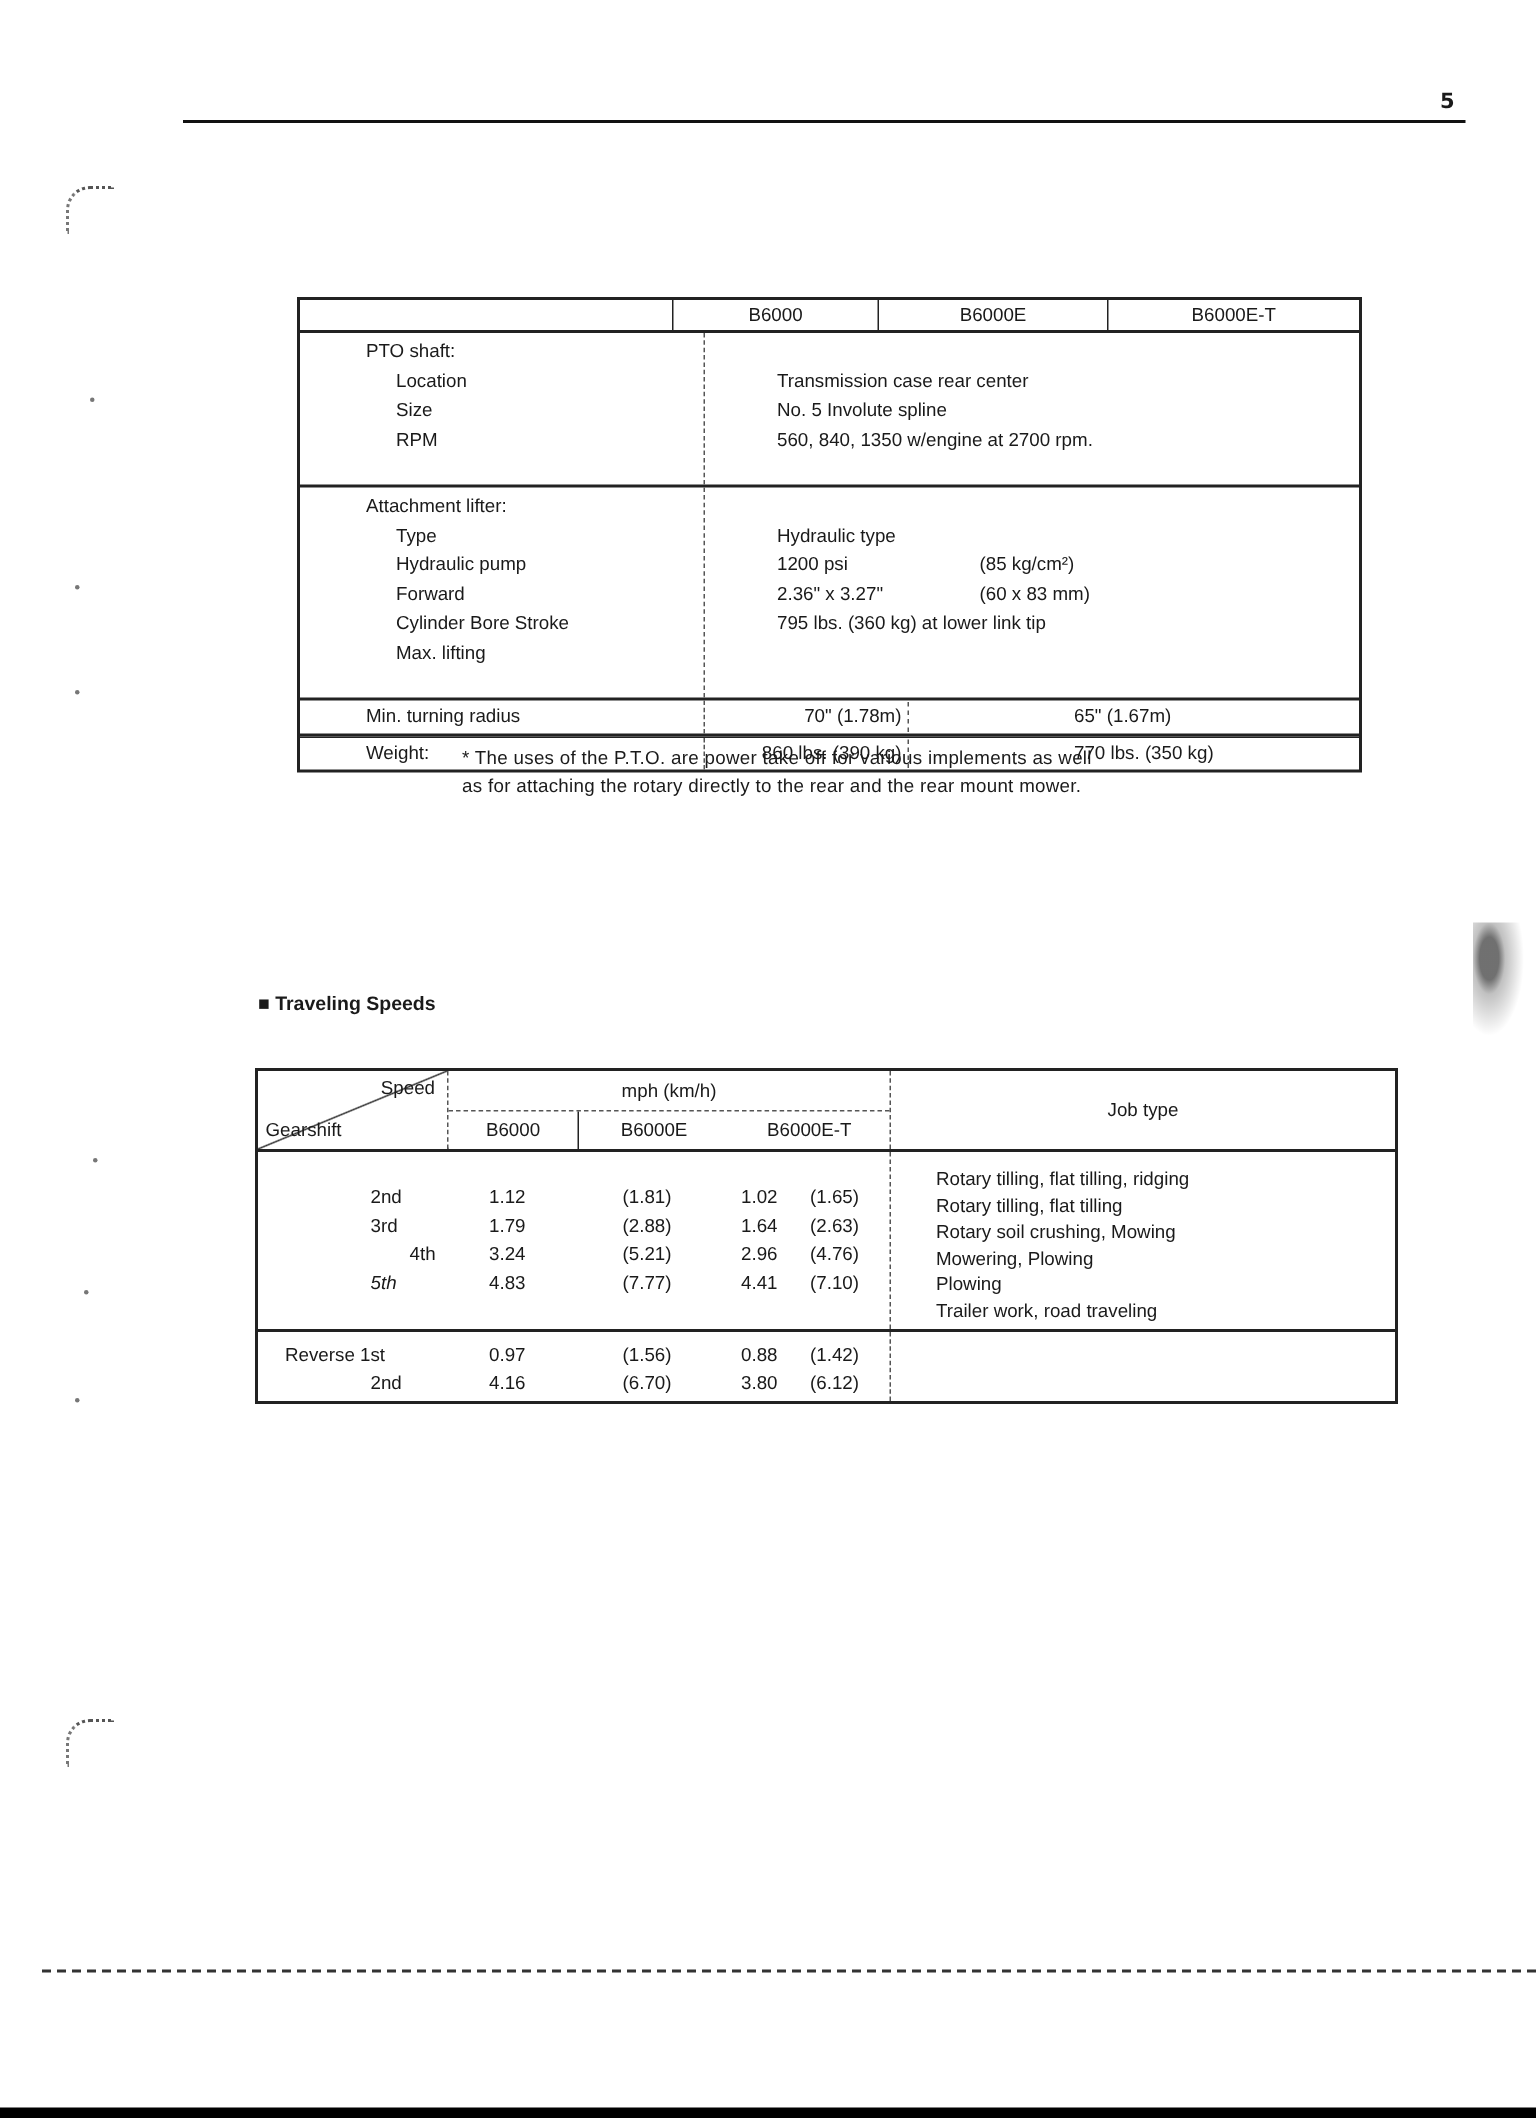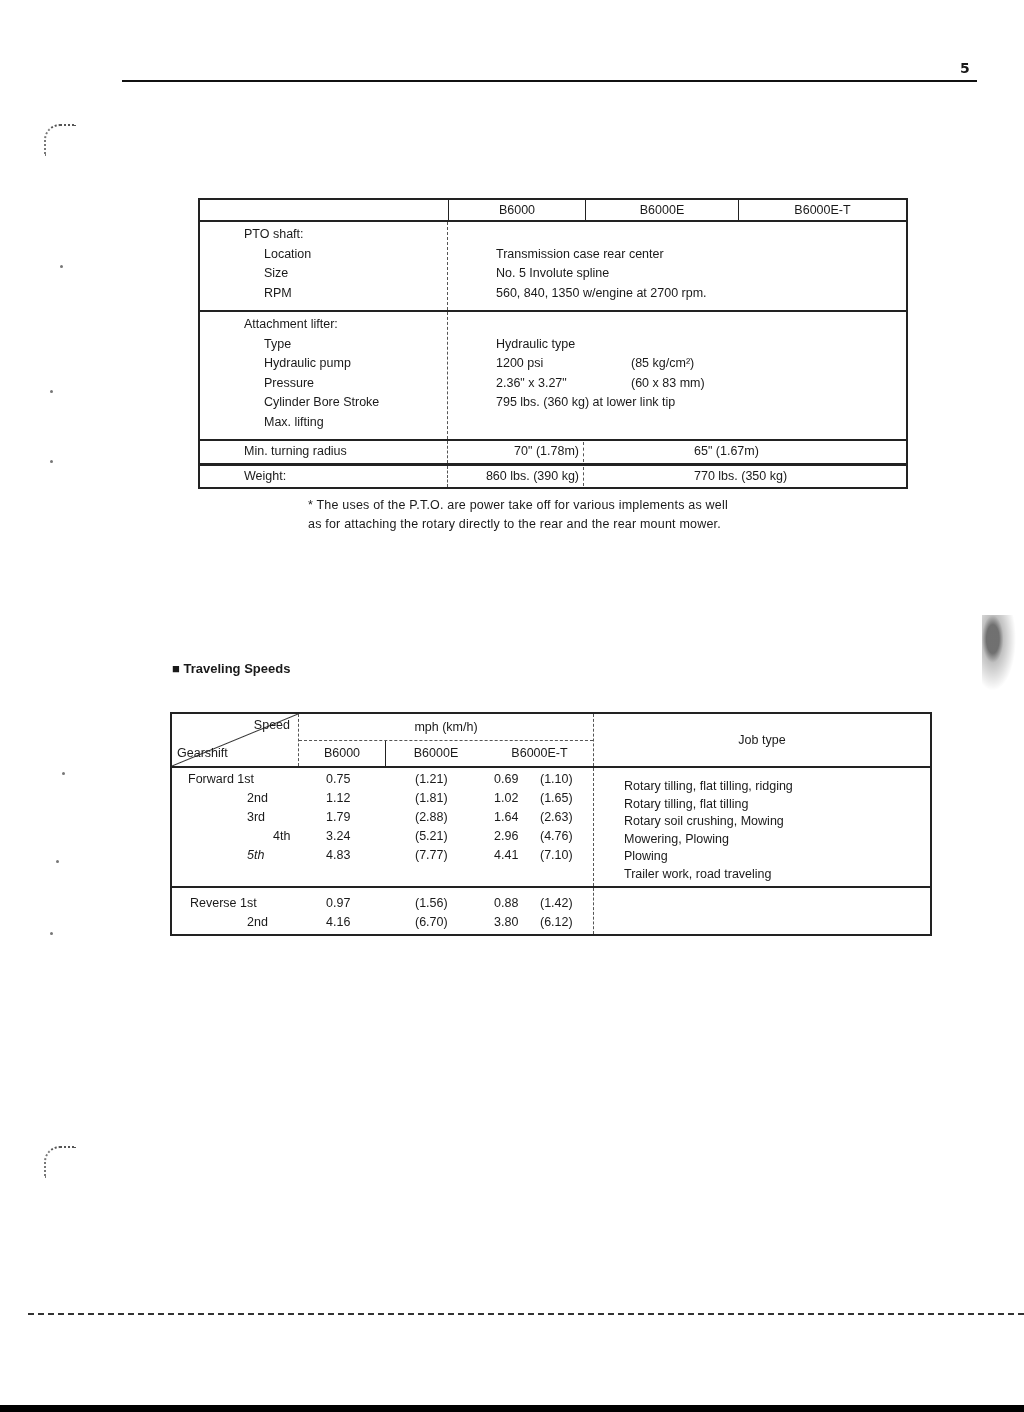--- a/index.html
+++ b/index.html
@@ -15,21 +15,21 @@
     .speck { width:3px; height:3px; background:#777; border-radius:50%; }
     .smudge { left:982px; top:615px; width:36px; height:80px;
       background:radial-gradient(ellipse at 30% 30%, #333 0 18%, rgba(0,0,0,0.35) 30%, transparent 65%); opacity:0.7; }
     .bottom-rule { left:28px; top:1313px; width:996px; height:0; border-top:2px dashed #333; }
     .bottom-bar { left:0; top:1405px; width:1024px; height:7px; background:#000; }
 
     
     .spec { left:198px; top:198px; width:706px; border:2px solid #222; font-size:12.5px; }
     .spec .row { display:flex; border-bottom:2px solid #222; }
     .spec .row:last-child { border-bottom:none; }
-    .spec .lab { width:248px; padding:3px 0 7px 44px; box-sizing:border-box; border-right:1px dashed #555; }
+    .spec .lab { width:270px; padding:3px 0 20px 44px; box-sizing:border-box; border-right:1px dashed #555; }
     .spec .val { flex:1; padding:3px 0 3px 48px; box-sizing:border-box; }
     .spec .hdr .c { text-align:center; padding:3px 0; }
     .spec .hdr .c1 { width:248px; border-right:1px solid #222; }
     .spec .hdr .c2 { width:136px; border-right:1px solid #222; }
     .spec .hdr .c3 { width:152px; border-right:1px solid #222; }
     .spec .hdr .c4 { flex:1; }
     .line { height:19.5px; line-height:19.5px; white-space:nowrap; }
     .ind { padding-left:20px; }
     .pair { display:flex; }
     .pair .a { width:135px; }
@@ -97,21 +97,21 @@
       <div class="line">No. 5 Involute spline</div>
       <div class="line">560,  840,  1350  w/engine at 2700 rpm.</div>
     </div>
   </div>
 
   <div class="row">
     <div class="lab">
       <div class="line">Attachment lifter:</div>
       <div class="line ind">Type</div>
       <div class="line ind">Hydraulic pump</div>
-      <div class="line ind">Pressure</div>
+      <div class="line ind">Forward</div>
       <div class="line ind">Cylinder Bore Stroke</div>
       <div class="line ind">Max. lifting</div>
     </div>
     <div class="val">
       <div class="line"></div>
       <div class="line pair">
           <span class="a">Hydraulic type</span>
           <span></span>
         </div>
       <div class="line pair">
@@ -163,27 +163,20 @@
     </div>
     <div class="mph">mph (km/h)</div>
     <div class="mcol" style="left:127px;width:86px;border-right:1px solid #222;">B6000</div>
     <div class="mcol" style="left:214px;width:100px;">B6000E</div>
     <div class="mcol" style="left:314px;width:107px;">B6000E-T</div>
     <div class="job-h">Job type</div>
   </div>
 
   <div class="fwd">
     <div class="vline"></div>
-    <div class="srow" style="top:2px;">
-      <span style="left:16px;">Forward 1st</span>
-      <span style="left:154px;">0.75</span>
-      <span style="left:243px;">(1.21)</span>
-      <span style="left:322px;">0.69</span>
-      <span style="left:368px;">(1.10)</span>
-    </div>
     <div class="srow" style="top:21px;">
       <span style="left:75px;">2nd</span>
       <span style="left:154px;">1.12</span>
       <span style="left:243px;">(1.81)</span>
       <span style="left:322px;">1.02</span>
       <span style="left:368px;">(1.65)</span>
     </div>
     <div class="srow" style="top:40px;">
       <span style="left:75px;">3rd</span>
       <span style="left:154px;">1.79</span>

